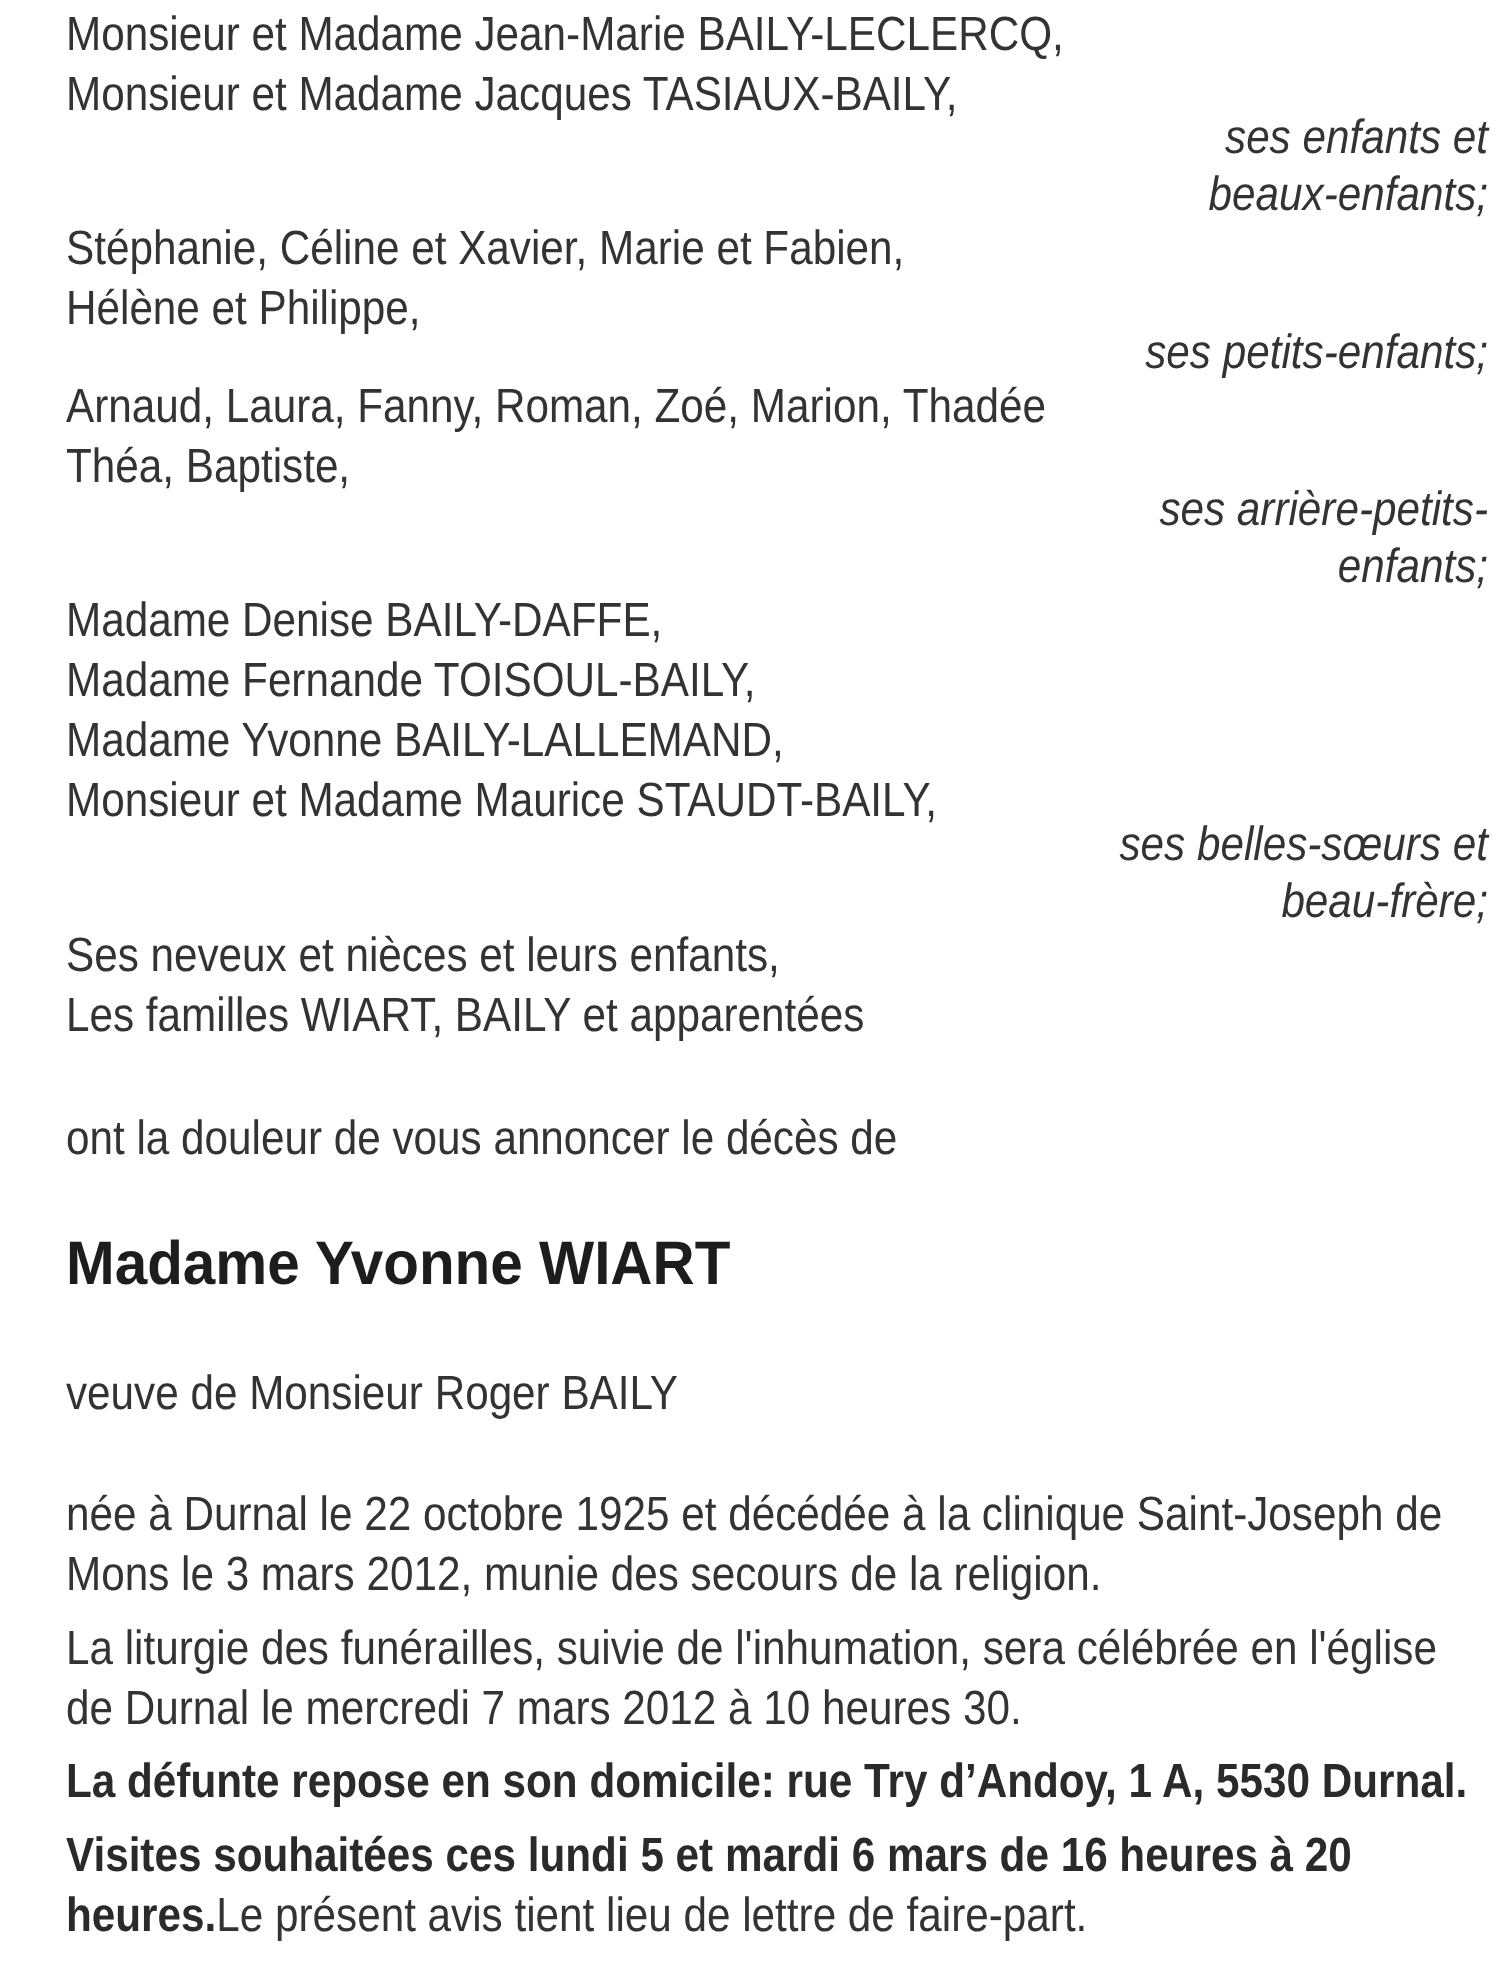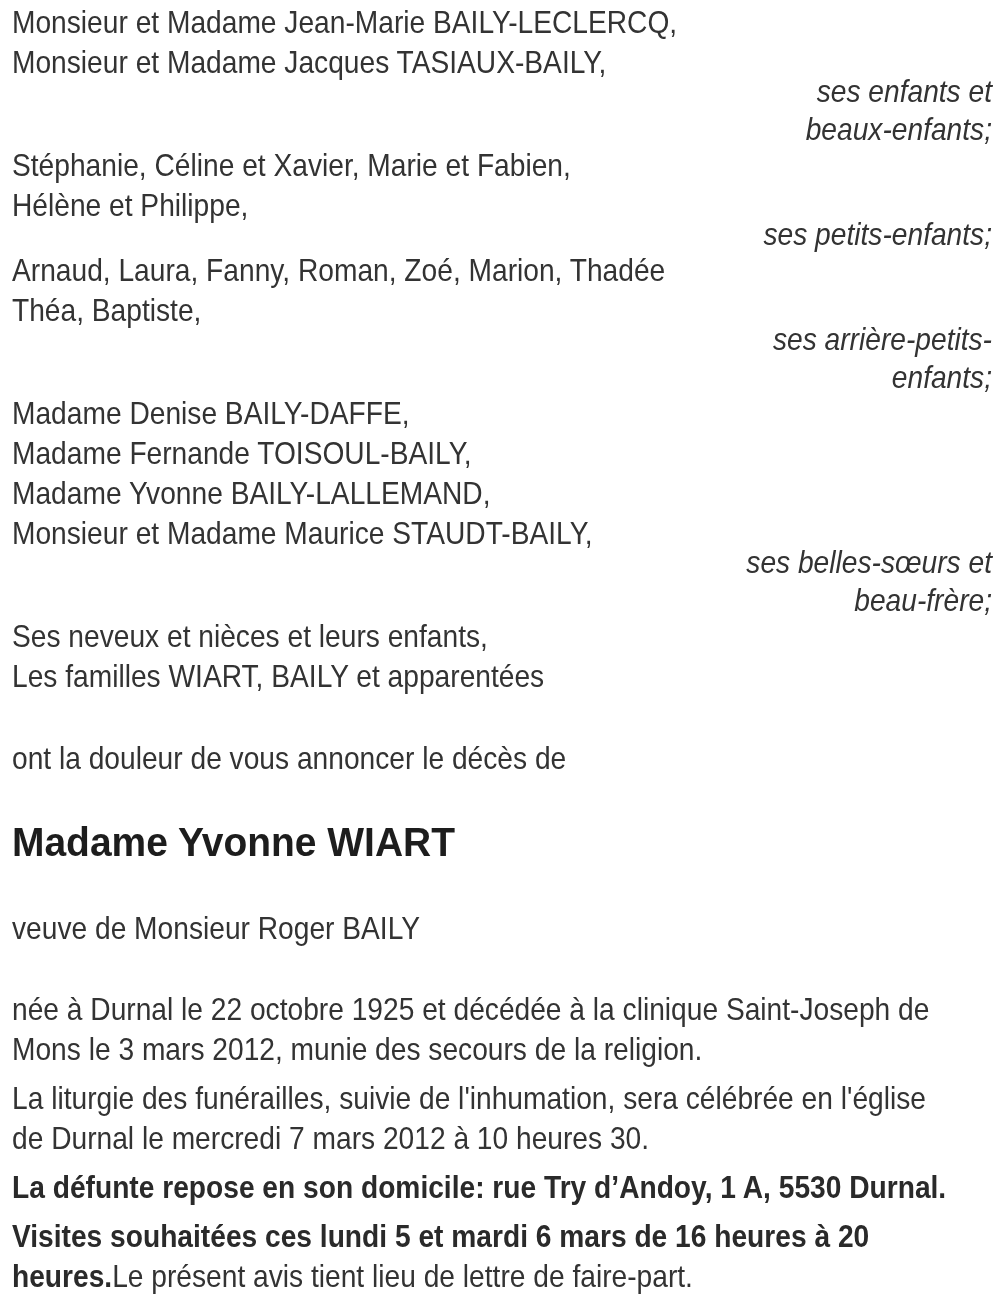--- a/index.html
+++ b/index.html
@@ -9,20 +9,21 @@
   }
   body {
     width: 1000px;
     height: 1309px;
     overflow: hidden;
     font-family: "Liberation Sans", sans-serif;
     color: #333333;
   }
   .page {
     padding: 2px 8px 0 12px;
+    margin-left: 32px;
   }
   
   .l {
     font-size: 32px;
     line-height: 40px;
     white-space: nowrap;
     transform: scaleX(0.88);
     transform-origin: 0 50%;
   }
   

